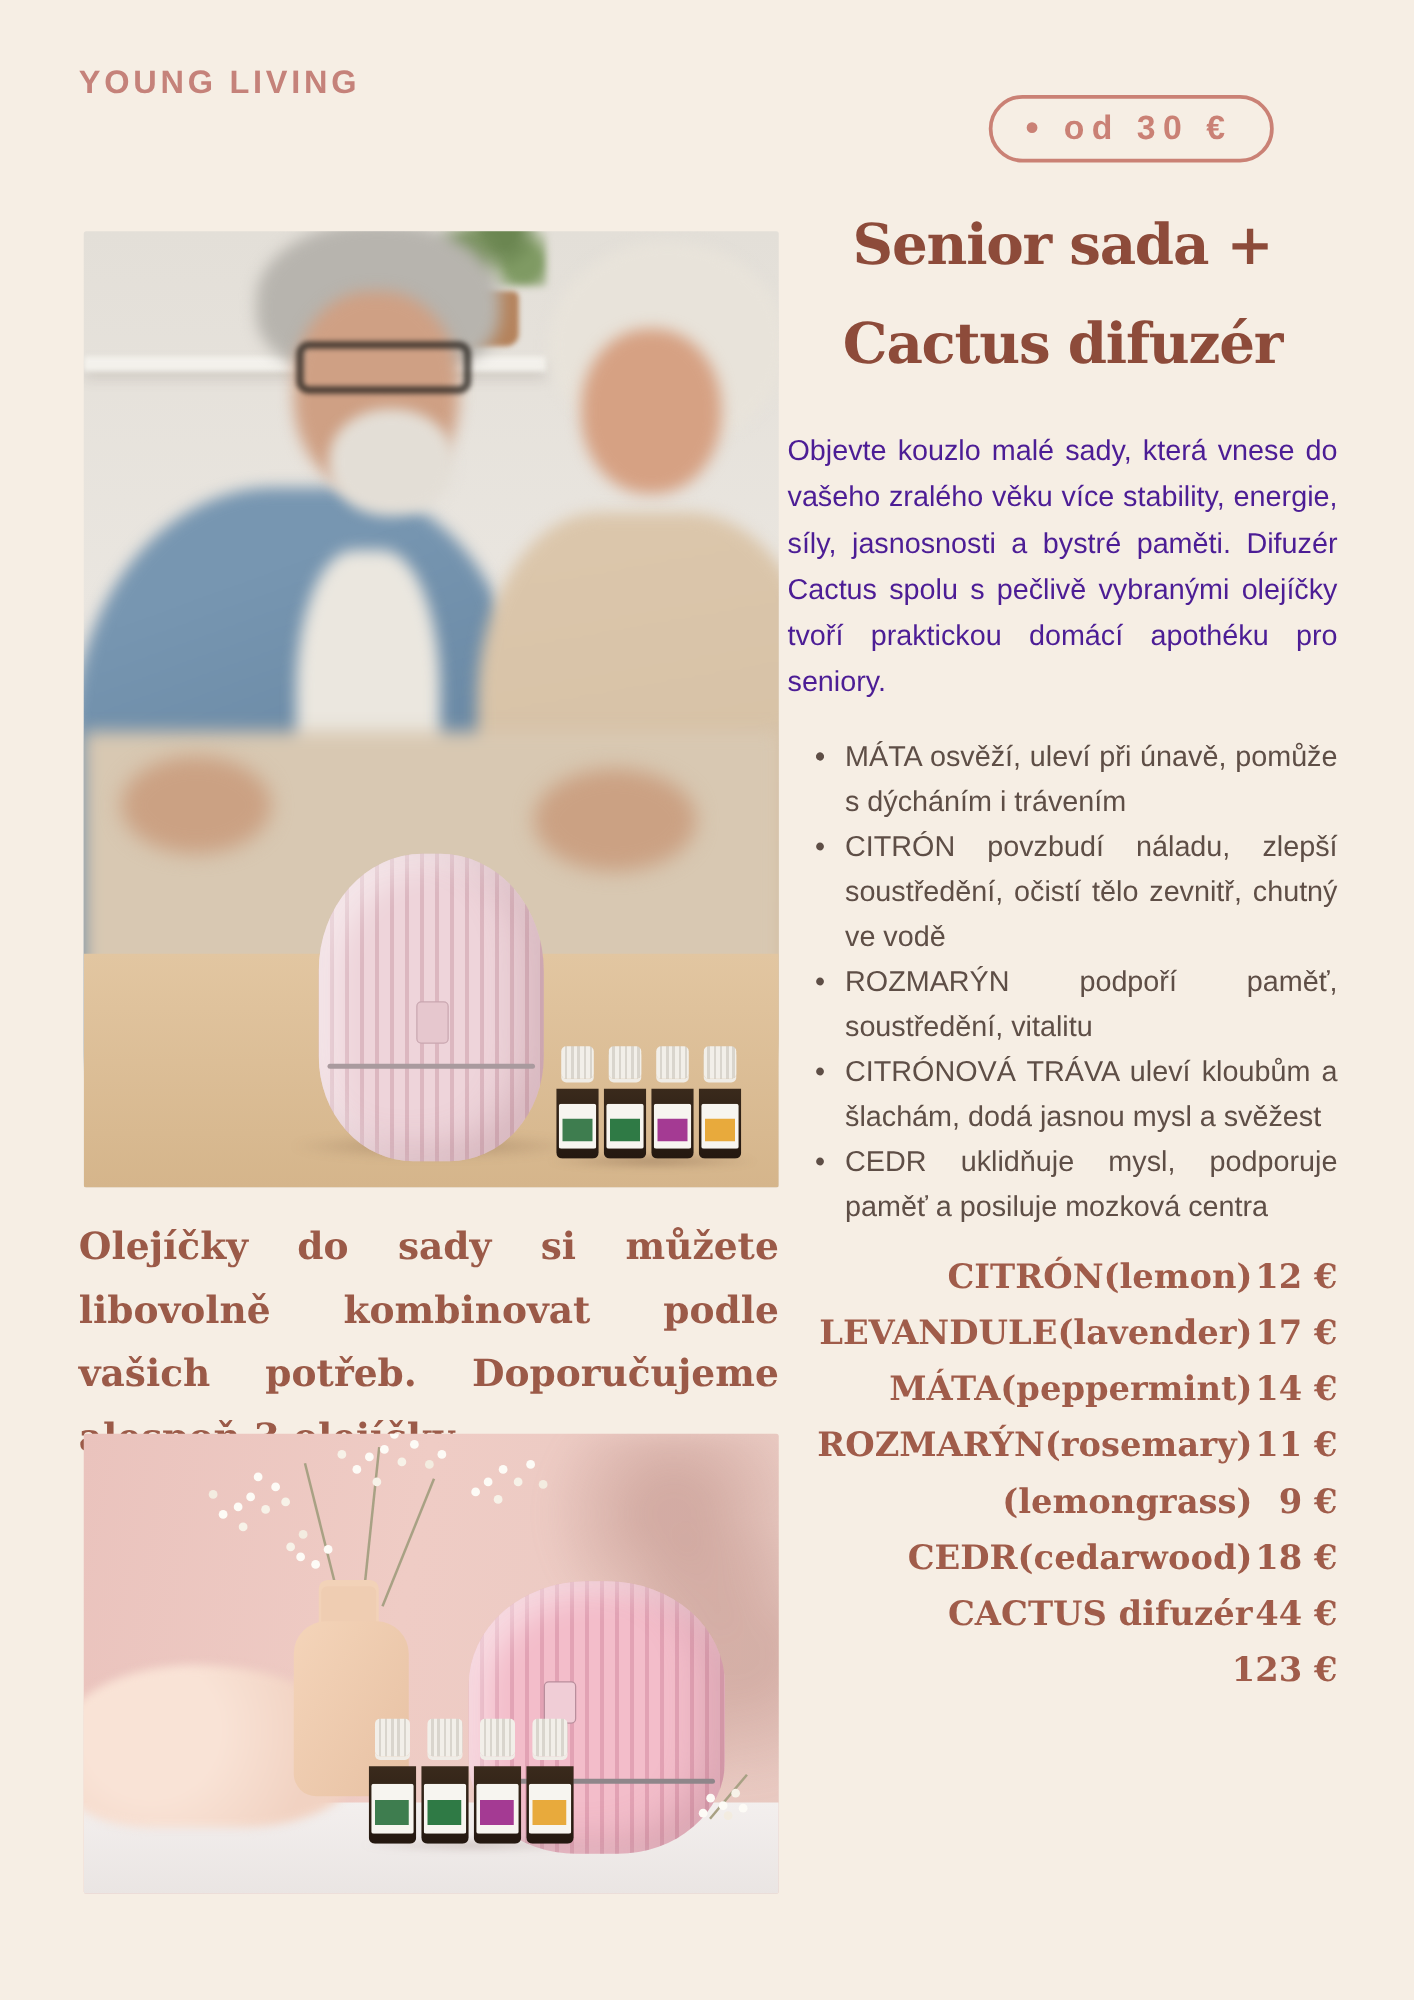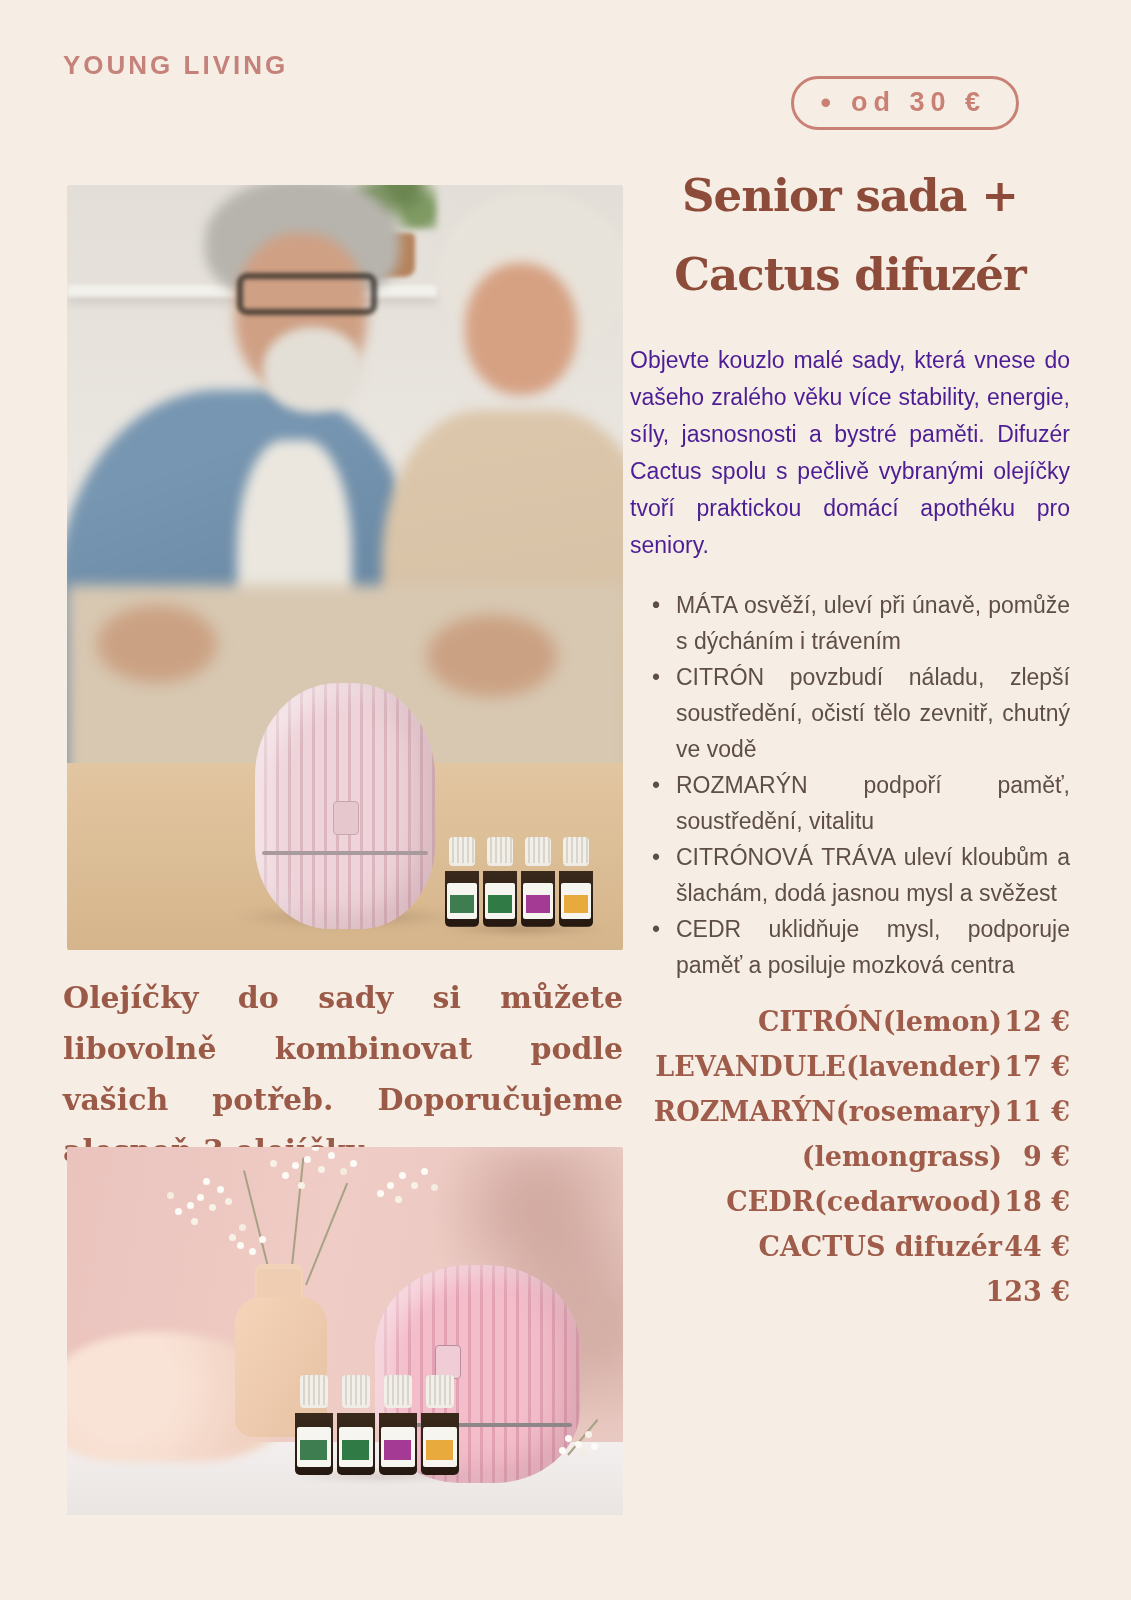--- a/index.html
+++ b/index.html
@@ -284,20 +284,25 @@
           <span class="variant">(lemon)</span>
           <span class="price">12 €</span>
         </div>
 
         <div class="row">
           <span class="name">LEVANDULE</span>
           <span class="variant">(lavender)</span>
           <span class="price">17 €</span>
         </div>
 
+        <div class="row">
+          <span class="name">MÁTA</span>
+          <span class="variant">(peppermint)</span>
+          <span class="price">14 €</span>
+        </div>
 
         <div class="row">
           <span class="name">ROZMARÝN</span>
           <span class="variant">(rosemary)</span>
           <span class="price">11 €</span>
         </div>
 
         <div class="row">
           <span class="variant">(lemongrass)</span>
           <span class="price">9 €</span>

